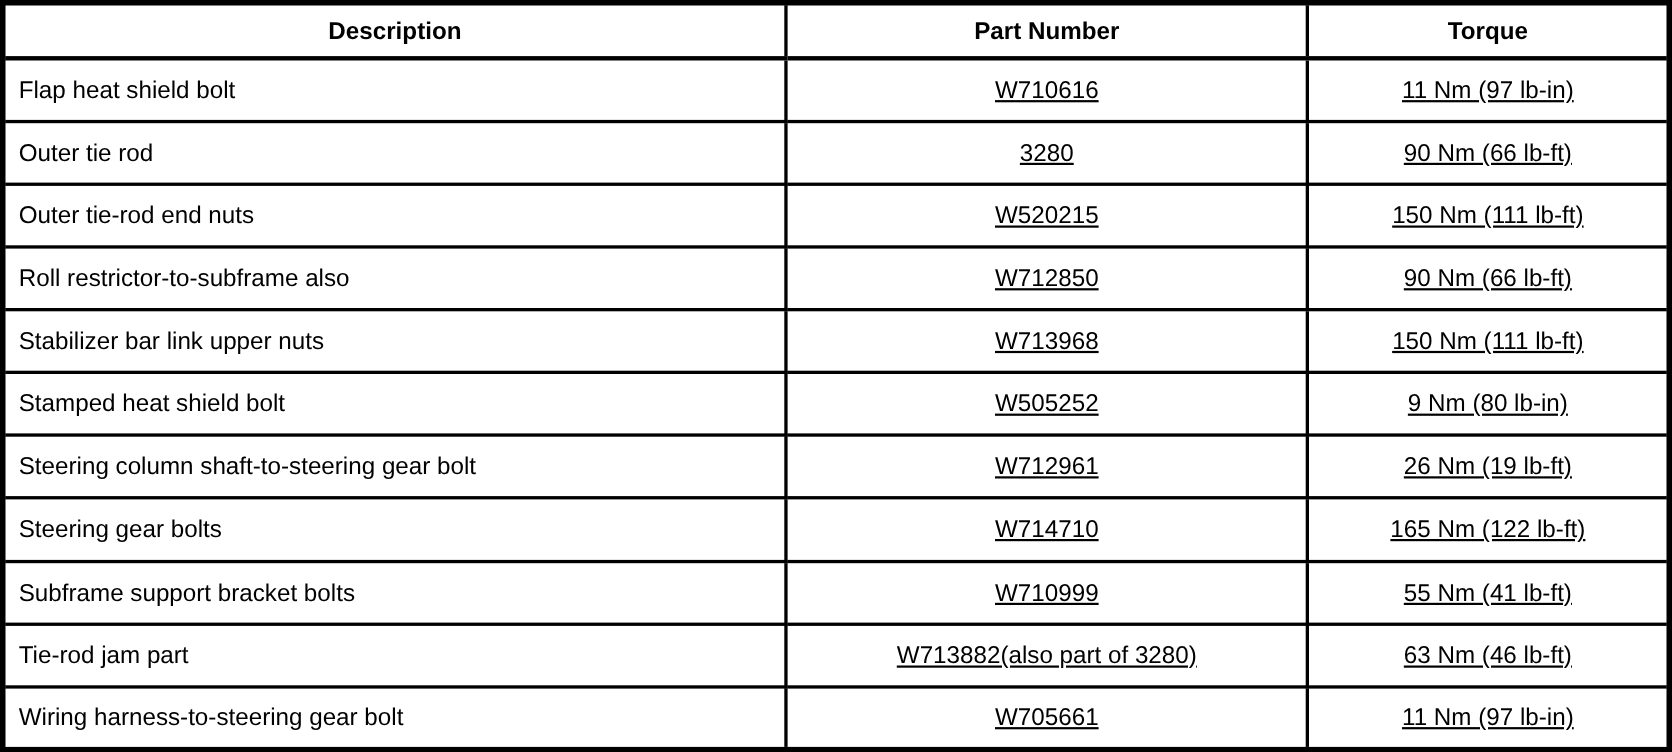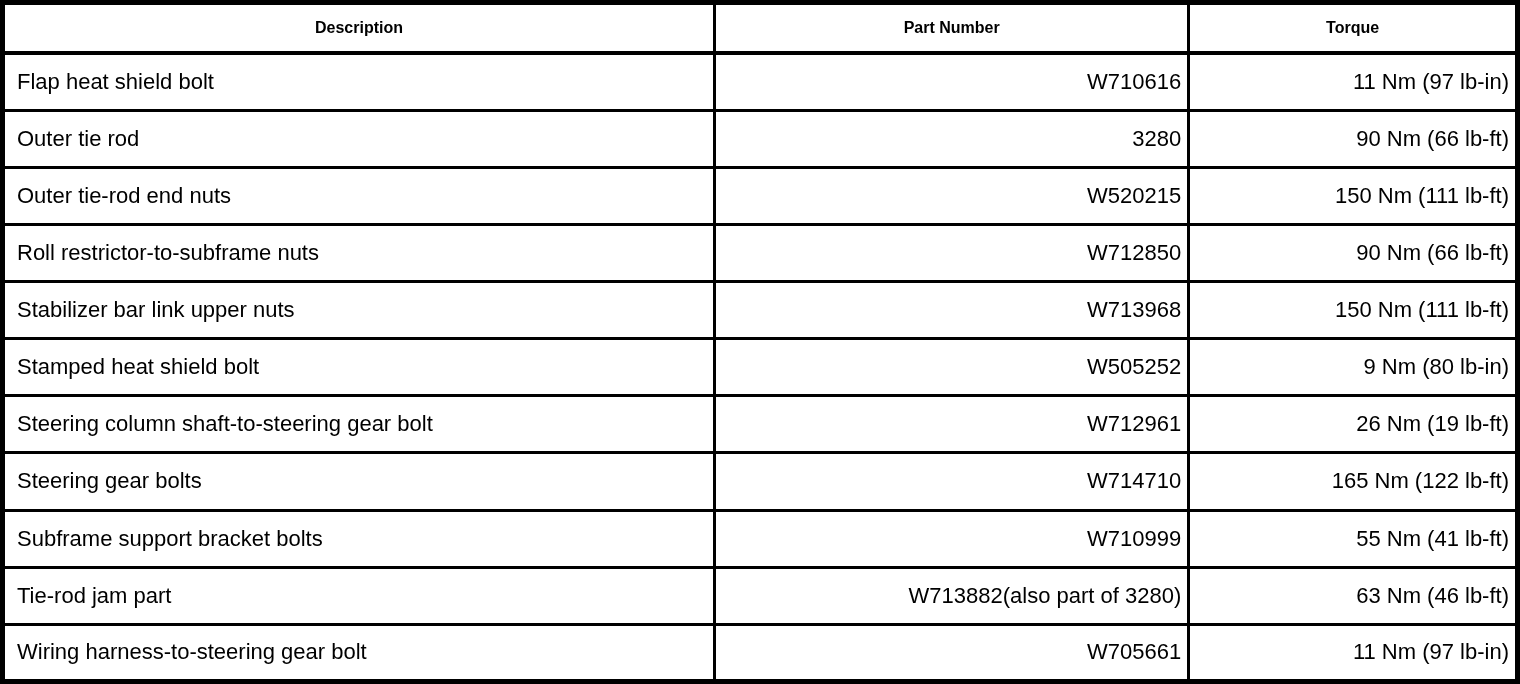--- a/index.html
+++ b/index.html
@@ -30,41 +30,42 @@
   table.spec-table th,
   table.spec-table td {
     border: 3px solid #000000;
     font-family: "Liberation Sans", sans-serif;
     color: #000000;
     vertical-align: middle;
     overflow: hidden;
     white-space: nowrap;
   }
   table.spec-table thead th {
-    font-size: 16px;
+    font-size: 22px;
     font-weight: bold;
     text-align: center;
     height: 46px;
     border-bottom-width: 4px;
     padding: 0 6px;
   }
   table.spec-table tbody tr {
     height: 45px;
   }
   table.spec-table td {
     font-size: 22px;
   }
   td.cell-description {
     text-align: left;
     padding-left: 12px;
     padding-right: 6px;
   }
   td.cell-center {
-    text-align: right;
+    text-align: center;
     padding: 0 6px;
+    text-decoration: underline;
   }
 </style>
 </head>
 <body>
 
 <div class="page">
   <table class="spec-table">
     <colgroup>
       <col class="col-description">
       <col class="col-part-number">
@@ -87,21 +88,21 @@
         <td class="cell-description">Outer tie rod</td>
         <td class="cell-center">3280</td>
         <td class="cell-center">90 Nm (66 lb-ft)</td>
       </tr>
       <tr>
         <td class="cell-description">Outer tie-rod end nuts</td>
         <td class="cell-center">W520215</td>
         <td class="cell-center">150 Nm (111 lb-ft)</td>
       </tr>
       <tr>
-        <td class="cell-description">Roll restrictor-to-subframe nuts</td>
+        <td class="cell-description">Roll restrictor-to-subframe also</td>
         <td class="cell-center">W712850</td>
         <td class="cell-center">90 Nm (66 lb-ft)</td>
       </tr>
       <tr>
         <td class="cell-description">Stabilizer bar link upper nuts</td>
         <td class="cell-center">W713968</td>
         <td class="cell-center">150 Nm (111 lb-ft)</td>
       </tr>
       <tr>
         <td class="cell-description">Stamped heat shield bolt</td>

